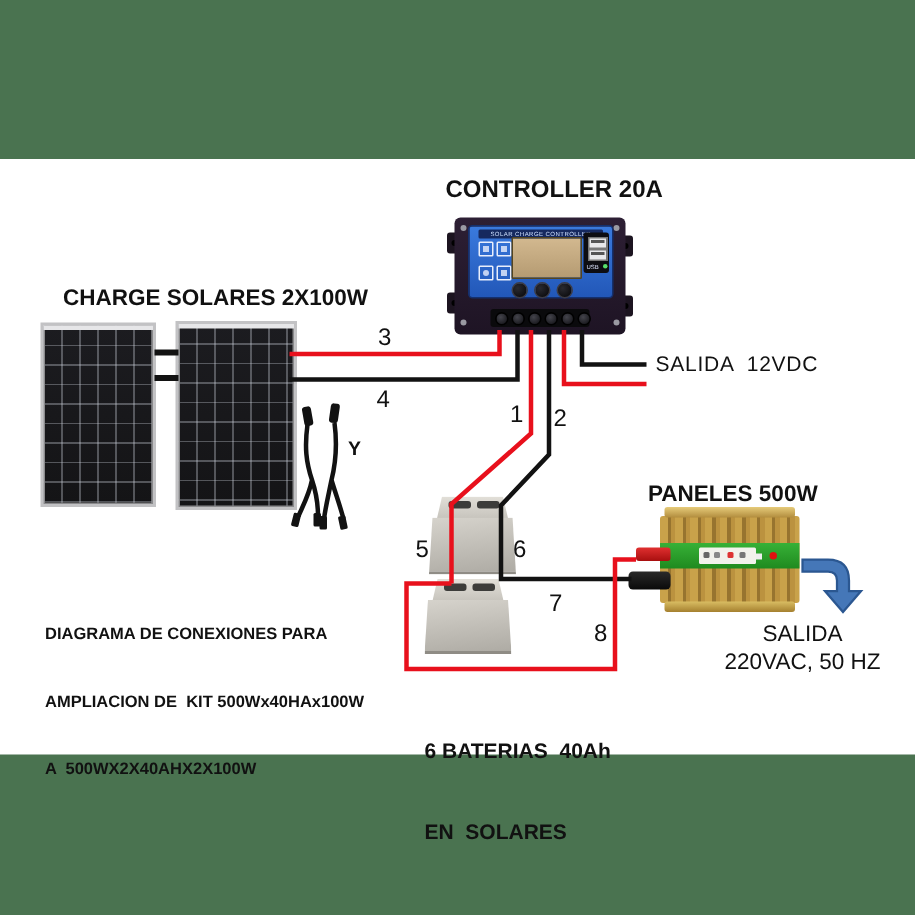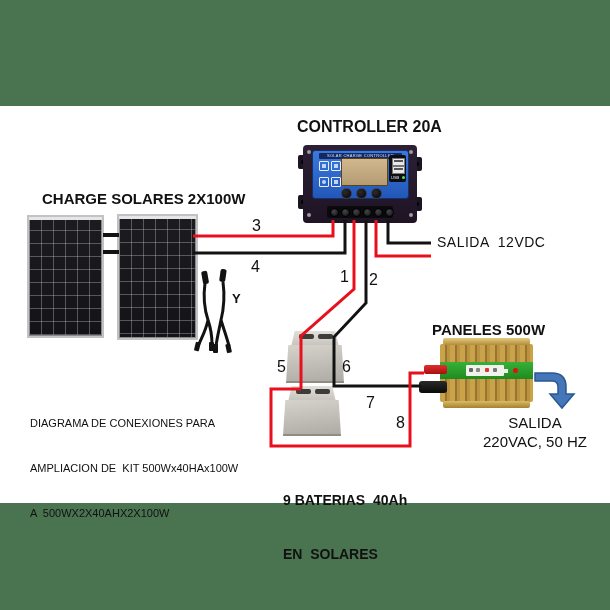--- a/index.html
+++ b/index.html
@@ -58,21 +58,21 @@
   #inv-capbot{position:absolute;left:3px;right:3px;bottom:0;height:7px;background:linear-gradient(#d9bd63,#a5802f);border-radius:2px;}
   #inv-green{position:absolute;left:0;right:0;top:24px;height:17px;background:linear-gradient(#37b137,#1f8a1f);}
   #inv-panel{position:absolute;left:26px;top:3px;width:38px;height:11px;background:#f2f2ec;border-radius:1px;}
   .inv-dot{position:absolute;top:3px;width:4px;height:4px;border-radius:1px;}
   #inv-led{position:absolute;left:73px;top:6px;width:5px;height:5px;border-radius:50%;background:#e01010;}
   #inv-sq{position:absolute;left:64px;top:7px;width:4px;height:4px;background:#eee;}
   .plug{position:absolute;border-radius:2px;}
   #plug-red{left:-16px;top:27px;width:23px;height:9px;background:linear-gradient(#e03030,#a80f0f);}
   #plug-black{left:-21px;top:43px;width:28px;height:12px;background:linear-gradient(#2a2a2a,#0a0a0a);border-radius:3px;}
   svg{position:absolute;left:0;top:0;z-index:5;}
-  .note{font-size:11px;font-weight:400;line-height:15px;white-space:pre;}
+  .note{font-size:11px;font-weight:700;line-height:15px;white-space:pre;}
   .cap14{font-size:14px;font-weight:600;line-height:18px;white-space:pre;}
 </style>
 </head>
 <body>
 
 <div id="stage">
 
   <div id="band-top" class="band"></div>
   <div id="band-bottom" class="band"></div>
 
@@ -83,21 +83,21 @@
   <div class="abs" style="left:455px;top:414px;width:160px;text-align:center;">
     <div class="bold" style="font-size:15px;">SALIDA</div>
     <div class="bold" style="font-size:15px;margin-top:2px;">220VAC, 50 HZ</div>
   </div>
   <div class="abs note" style="left:30px;top:386px;">
     <div>DIAGRAMA DE CONEXIONES PARA</div>
     <div>AMPLIACION DE  KIT 500Wx40HAx100W</div>
     <div>A  500WX2X40AHX2X100W</div>
   </div>
   <div class="abs cap14" style="left:283px;top:455px;">
-    <div>9 BATERIAS  40Ah</div>
+    <div>6 BATERIAS  40Ah</div>
     <div>EN  SOLARES</div>
   </div>
   <div class="abs ttl" style="left:232px;top:291px;font-size:13px;">Y</div>
 
   <span class="wnum" style="left:252px;top:217px;">3</span>
   <span class="wnum" style="left:251px;top:258px;">4</span>
   <span class="wnum" style="left:340px;top:268px;">1</span>
   <span class="wnum" style="left:369px;top:271px;">2</span>
   <span class="wnum" style="left:277px;top:358px;">5</span>
   <span class="wnum" style="left:342px;top:358px;">6</span>

